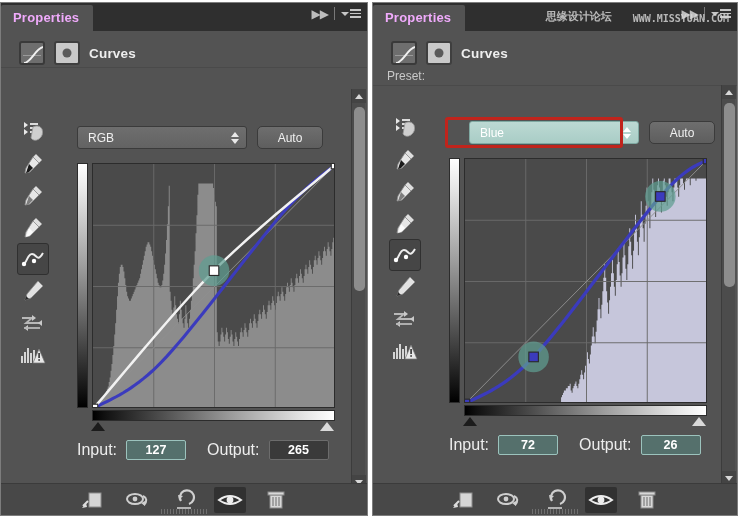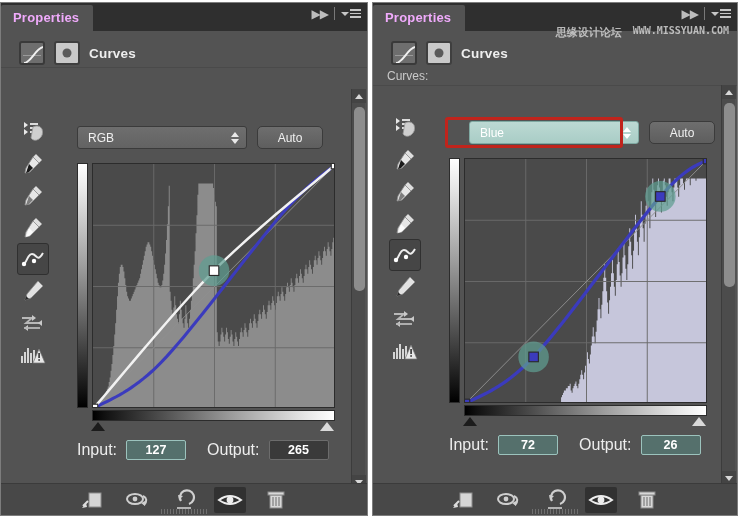--- a/index.html
+++ b/index.html
@@ -48,22 +48,22 @@
   }
   .dbl-arrow { color:#bdbdbd; font-size: 12px; letter-spacing:-1px; line-height:1; }
   .divider-v { width:1px; height:13px; background:#787878; }
   .menu-btn { display:flex; align-items:center; gap:1px; }
   .menu-tri { width:0;height:0;border-left:4px solid transparent;border-right:4px solid transparent;border-top:4px solid #c6c6c6; }
   .menu-lines { display:flex; flex-direction:column; gap:2px; }
   .menu-lines i { display:block; width:11px; height:1.5px; background:#c6c6c6; }
 
   
   .watermark {
-    position:absolute; top:22px; right:8px;
-    display:flex; align-items:flex-start; gap:11px;
+    position:absolute; top:6px; right:8px;
+    display:flex; align-items:flex-end; gap:21px;
     pointer-events:none; opacity:.82;
   }
   .wm-cn { color:#d7d7d7; font-size:11px; font-weight:bold;
            font-family:"DejaVu Sans", sans-serif; letter-spacing:0px; }
   .wm-en { color:#d7d7d7; font-size:10px; font-weight:bold;
            font-family:"DejaVu Sans Mono", monospace; letter-spacing:0px; }
 
   
   .adj-header {
     height: 36px;
@@ -486,21 +486,21 @@
         <svg width="26" height="24" viewBox="0 0 26 24">
             <path d="M3 20 C10 20 14 6 22 4" stroke="#f0f0f0" stroke-width="2" fill="none"></path>
           </svg>
       </div>
       <div class="thumb mask">
           <div class="dot"></div>
         </div>
       <div class="adj-title">Curves</div>
     </div>
 
-    <div class="preset-label">Curves:</div>
+    <div class="preset-label">Preset:</div>
     <div class="hr-sep" style="top:82px;"></div>
 
     <div class="tool-col" style="top:108px;">
       <div class="tool">
         <svg width="26" height="24" viewBox="0 0 26 24">
           <path d="M10 5 L18 5 M10 9 L20 9 M10 13 L17 13" stroke="#dcdcdc" stroke-width="2.2"></path>
           <path d="M4 3 L8 6 L4 9 Z" fill="#e8e8e8"></path>
           <path d="M4 10 L8 13 L4 16 Z" fill="#e8e8e8"></path>
           <path d="M13 8 q6 -3 9 2 q2 6 -3 10 q-5 3 -8 -1 Z" fill="#cfcfcf" stroke="#9a9a9a" stroke-width=".8"></path>
         </svg>

